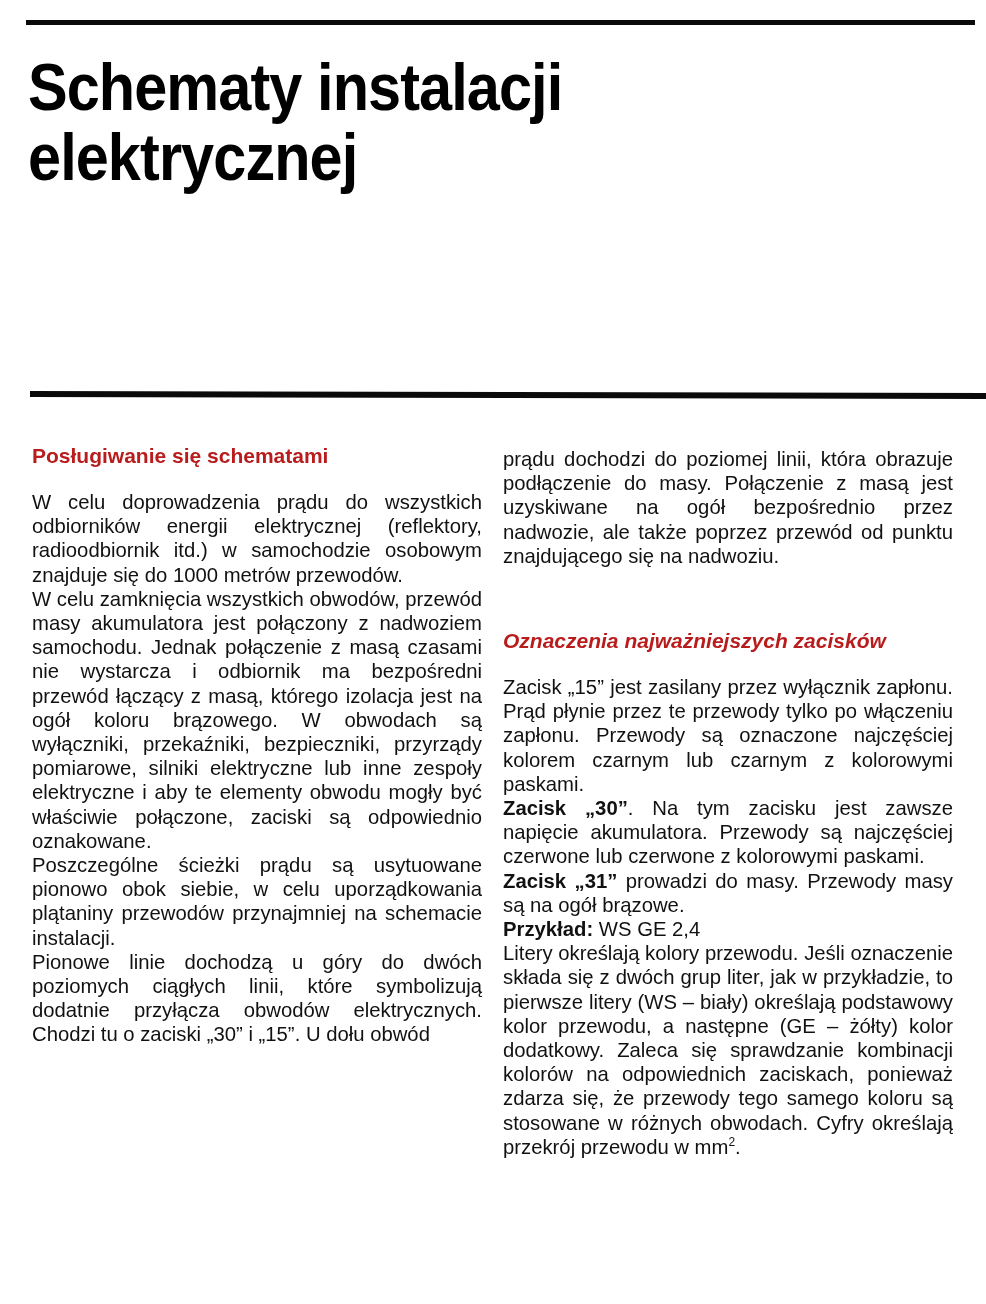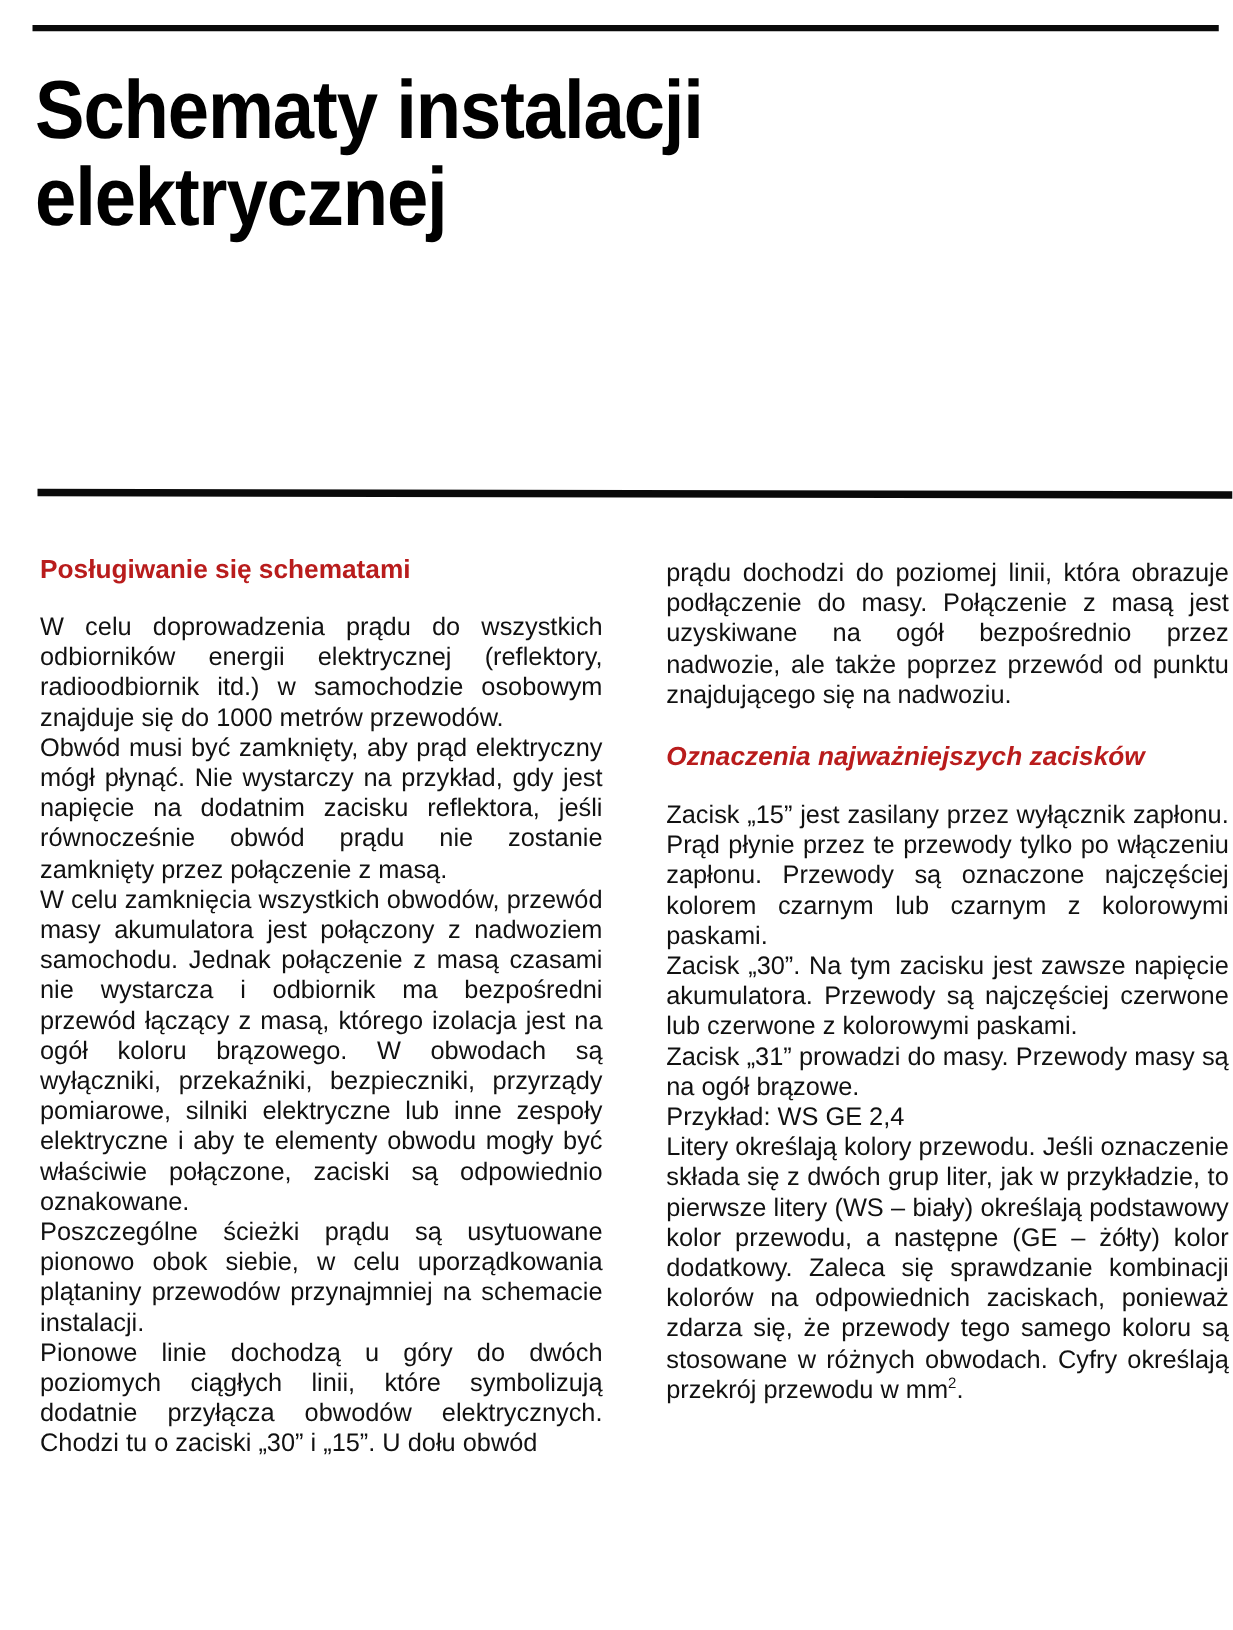--- a/index.html
+++ b/index.html
@@ -2,44 +2,43 @@
 <html><head>
 <meta charset="utf-8">
 <style>
   html, body { margin:0; padding:0; background:#ffffff; }
   body { width:986px; height:1304px; position:relative; overflow:hidden; font-family:"Liberation Sans", sans-serif; color:#111; }
   .rule-top { position:absolute; left:26px; top:20px; width:949px; height:5px; background:#0a0a0a; }
   .rule-mid { position:absolute; left:30px; top:391px; width:956px; height:6px; background:#0a0a0a; transform:rotate(0.12deg); transform-origin:left center; }
   .title { position:absolute; left:28px; top:52px; margin:0; font-weight:bold; font-size:66px; line-height:70px; letter-spacing:-1px; transform:scaleX(0.9); transform-origin:left top; color:#000; }
   .col { position:absolute; width:450px; font-size:20.3px; line-height:24.2px; text-align:justify; }
   .col-left { left:32px; top:444px; }
-  .col-right { left:533px; top:447px; }
+  .col-right { left:503px; top:447px; }
   .h2 { font-weight:bold; font-size:21px; margin:0 0 22px 0; line-height:24px; color:#b91c1c; }
-  .h2-italic { font-style:italic; }
+  .h2-italic { font-style:italic;margin-top:35px; }
   .p { margin:0; }
   .gap { height:26px; }
-  .b { font-weight:normal; }
+  .b { font-weight:bold; }
   sup { font-size:12px; line-height:0; }
 </style>
 </head>
 <body>
 
 <div class="rule-top"></div>
 
 <h1 class="title">
   <span>Schematy instalacji</span><br>
   <span>elektrycznej</span>
 </h1>
 
 <div class="rule-mid"></div>
 
 <div class="col col-left">
   <h2 class="h2">Posługiwanie się schematami</h2>
   <p class="p">W celu doprowadzenia prądu do wszystkich odbiorników energii elektrycznej (reflektory, radioodbiornik itd.) w samochodzie osobowym znajduje się do 1000 metrów przewodów.</p>
-  <p class="p">Obwód musi być zamknięty, aby prąd elektryczny mógł płynąć. Nie wystarczy na przykład, gdy jest napięcie na dodatnim zacisku reflektora, jeśli równocześnie obwód prądu nie zostanie zamknięty przez połączenie z masą.</p>
   <p class="p">W celu zamknięcia wszystkich obwodów, przewód masy akumulatora jest połączony z nadwoziem samochodu. Jednak połączenie z masą czasami nie wystarcza i odbiornik ma bezpośredni przewód łączący z masą, którego izolacja jest na ogół koloru brązowego. W obwodach są wyłączniki, przekaźniki, bezpieczniki, przyrządy pomiarowe, silniki elektryczne lub inne zespoły elektryczne i aby te elementy obwodu mogły być właściwie połączone, zaciski są odpowiednio oznakowane.</p>
   <p class="p">Poszczególne ścieżki prądu są usytuowane pionowo obok siebie, w celu uporządkowania plątaniny przewodów przynajmniej na schemacie instalacji.</p>
   <p class="p">Pionowe linie dochodzą u góry do dwóch poziomych ciągłych linii, które symbolizują dodatnie przyłącza obwodów elektrycznych. Chodzi tu o zaciski „30” i „15”. U dołu obwód</p>
 </div>
 
 <div class="col col-right">
   <p class="p">prądu dochodzi do poziomej linii, która obrazuje podłączenie do masy. Połączenie z masą jest uzyskiwane na ogół bezpośrednio przez nadwozie, ale także poprzez przewód od punktu znajdującego się na nadwoziu.</p>
   <div class="gap"></div>
   <h2 class="h2 h2-italic">Oznaczenia najważniejszych zacisków</h2>
   <p class="p">Zacisk „15” jest zasilany przez wyłącznik zapłonu. Prąd płynie przez te przewody tylko po włączeniu zapłonu. Przewody są oznaczone najczęściej kolorem czarnym lub czarnym z kolorowymi paskami.</p>

